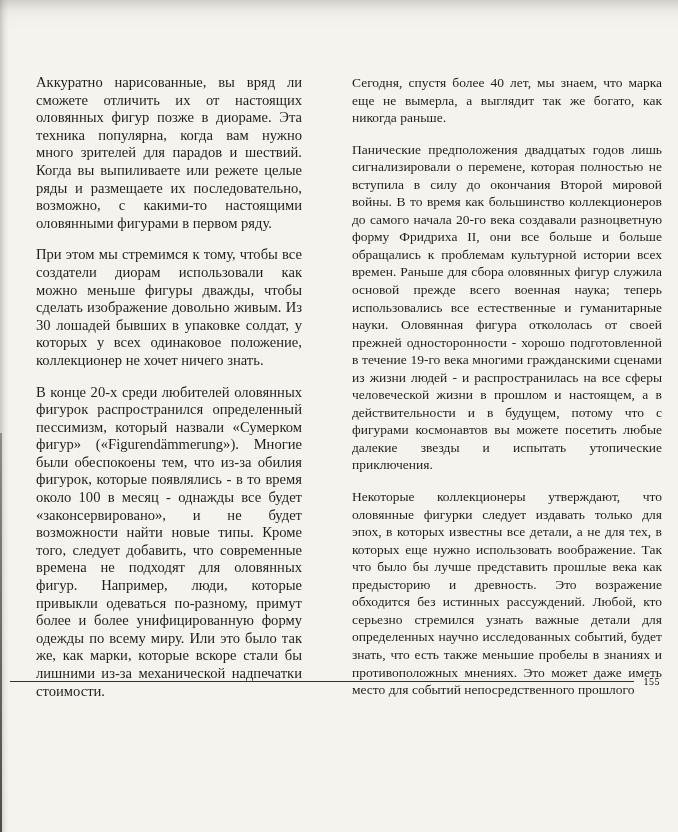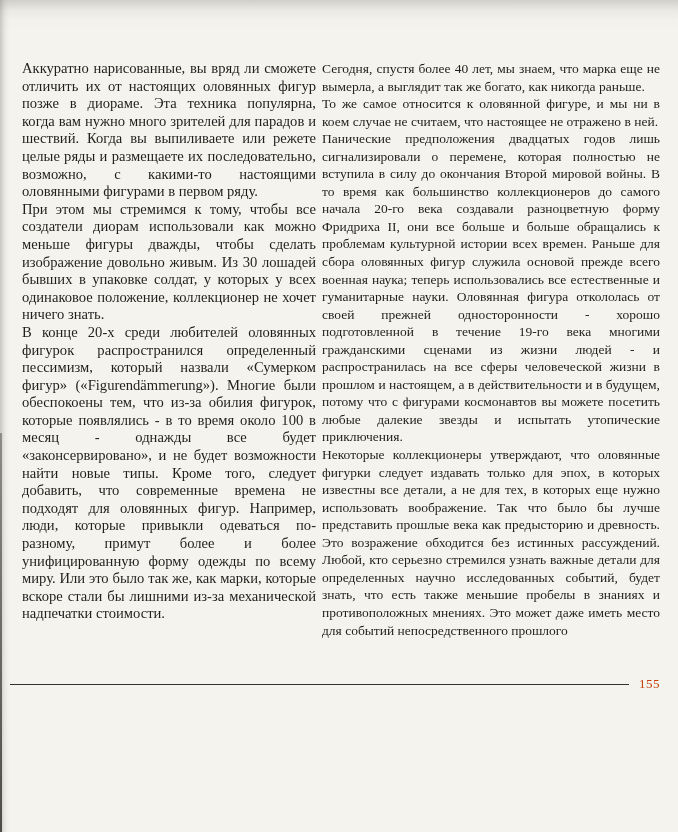--- a/index.html
+++ b/index.html
@@ -53,64 +53,63 @@
     color: #211f1c;
     text-align: justify;
   }
   .column-left {
     left: 22px;
     width: 294px;
     font-size: 14.6px;
     line-height: 17.6px;
   }
   .column-right {
-    left: 322px;
+    left: 338px;
     width: 338px;
     font-size: 13.5px;
     line-height: 17.55px;
   }
   .column p {
-    margin: 0;
+    margin: 14px;
     padding: 0;
   }
   .footer {
     position: absolute;
     left: 10px;
     right: 18px;
     top: 676px;
     display: flex;
     align-items: center;
   }
   .footer-rule {
     flex: 1;
     height: 1px;
     background: #35322e;
     margin-right: 10px;
   }
   .page-number {
-    font-size: 13px;
-    color: #c2410c;
+    font-size: 10px;
+    color: #000000;
     letter-spacing: 0.5px;
   }
 </style>
 </head>
 <body>
 
 <div class="scan">
   <div class="edge-strip"></div>
 
   <div class="column column-left">
       <p>Аккуратно нарисованные, вы вряд ли сможете отличить их от настоящих оловянных фигур позже в диораме. Эта техника популярна, когда вам нужно много зрителей для парадов и шествий. Когда вы выпиливаете или режете целые ряды и размещаете их последовательно, возможно, с какими-то настоящими оловянными фигурами в первом ряду.</p>
       <p>При этом мы стремимся к тому, чтобы все создатели диорам использовали как можно меньше фигуры дважды, чтобы сделать изображение довольно живым. Из 30 лошадей бывших в упаковке солдат, у которых у всех одинаковое положение, коллекционер не хочет ничего знать.</p>
       <p>В конце 20-х среди любителей оловянных фигурок распространился определенный пессимизм, который назвали «Сумерком фигур» («Figurendämmerung»). Многие были обеспокоены тем, что из-за обилия фигурок, которые появлялись - в то время около 100 в месяц - однажды все будет «законсервировано», и не будет возможности найти новые типы. Кроме того, следует добавить, что современные времена не подходят для оловянных фигур. Например, люди, которые привыкли одеваться по-разному, примут более и более унифицированную форму одежды по всему миру. Или это было так же, как марки, которые вскоре стали бы лишними из-за механической надпечатки стоимости.</p>
     </div>
 
   <div class="column column-right">
       <p>Сегодня, спустя более 40 лет, мы знаем, что марка еще не вымерла, а выглядит так же богато, как никогда раньше.</p>
-      <p>То же самое относится к оловянной фигуре, и мы ни в коем случае не считаем, что настоящее не отражено в ней.</p>
       <p>Панические предположения двадцатых годов лишь сигнализировали о перемене, которая полностью не вступила в силу до окончания Второй мировой войны. В то время как большинство коллекционеров до самого начала 20-го века создавали разноцветную форму Фридриха II, они все больше и больше обращались к проблемам культурной истории всех времен. Раньше для сбора оловянных фигур служила основой прежде всего военная наука; теперь использовались все естественные и гуманитарные науки. Оловянная фигура откололась от своей прежней односторонности - хорошо подготовленной в течение 19-го века многими гражданскими сценами из жизни людей - и распространилась на все сферы человеческой жизни в прошлом и настоящем, а в действительности и в будущем, потому что с фигурами космонавтов вы можете посетить любые далекие звезды и испытать утопические приключения.</p>
       <p>Некоторые коллекционеры утверждают, что оловянные фигурки следует издавать только для эпох, в которых известны все детали, а не для тех, в которых еще нужно использовать воображение. Так что было бы лучше представить прошлые века как предысторию и древность. Это возражение обходится без истинных рассуждений. Любой, кто серьезно стремился узнать важные детали для определенных научно исследованных событий, будет знать, что есть также меньшие пробелы в знаниях и противоположных мнениях. Это может даже иметь место для событий непосредственного прошлого</p>
     </div>
 
   <div class="footer">
     <div class="footer-rule"></div>
     <span class="page-number">155</span>
   </div>
 </div>
 

